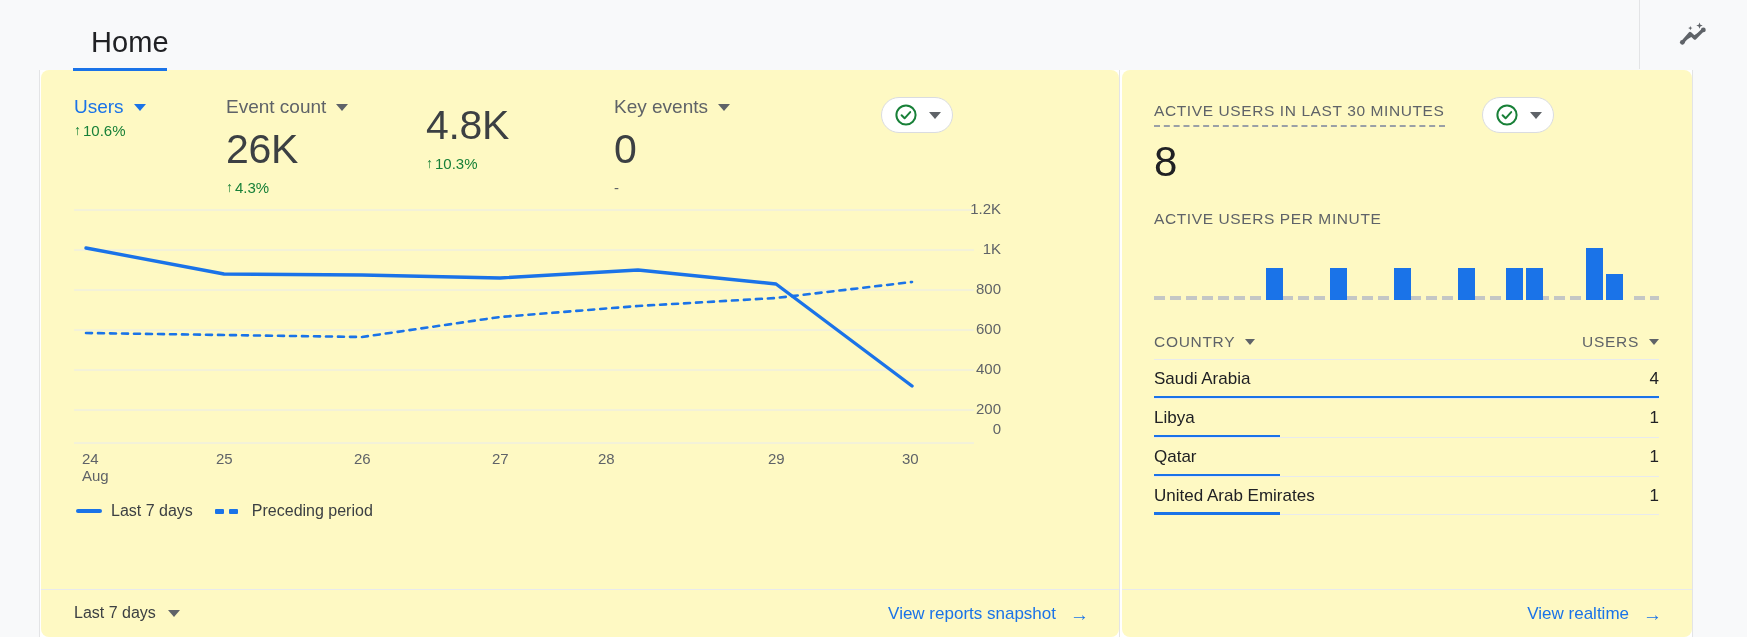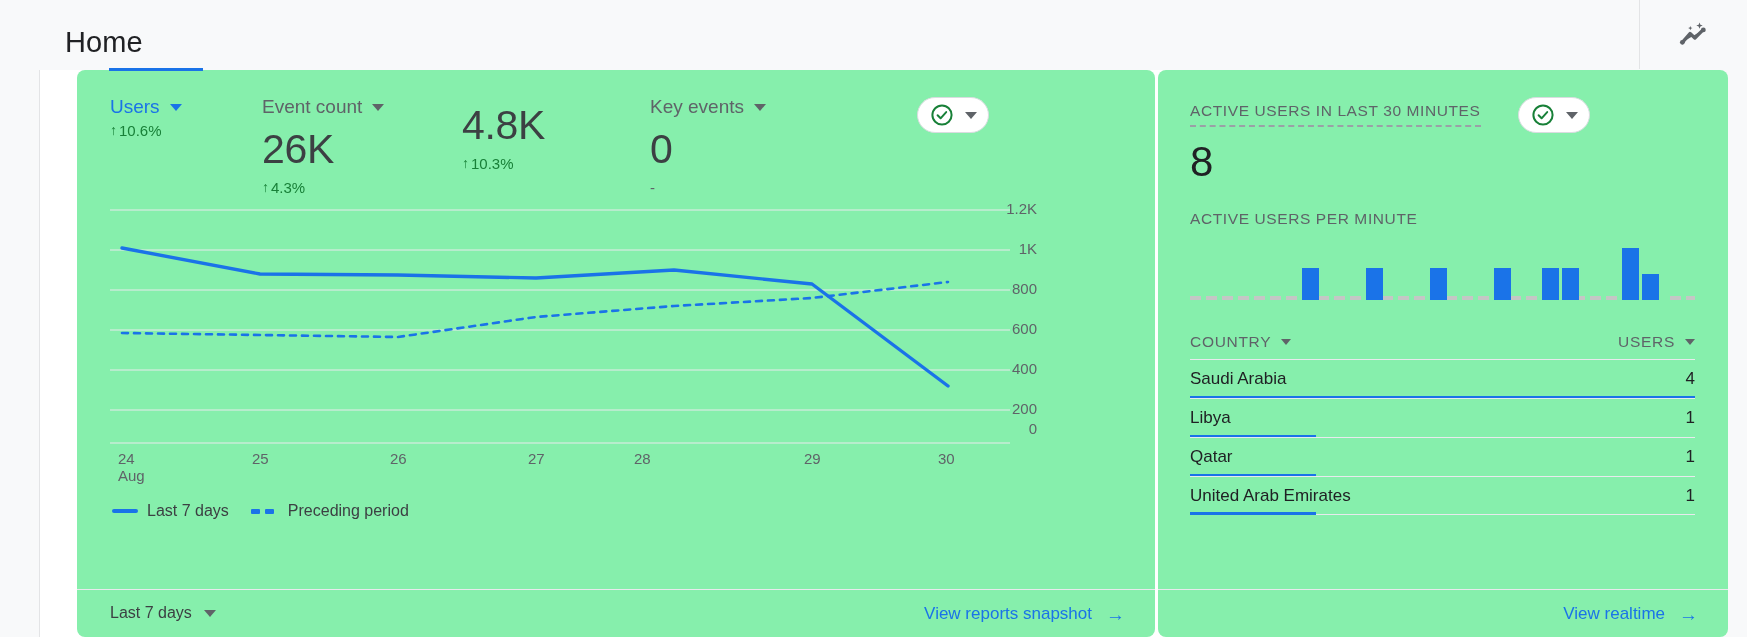--- a/index.html
+++ b/index.html
@@ -14,20 +14,21 @@
 
   
   .topbar {
     position: absolute;
     left: 0; top: 0;
     width: 1747px; height: 86px;
     background: #f8f9fa;
     border-bottom: 1px solid #e3e4e6;
     display: flex;
     align-items: center;
+    padding-left: 26px;
   }
   .topbar-title {
     margin-left: 65px;
     font-size: 29px;
     color: #202124;
     font-weight: 400;
     letter-spacing: 0.1px;
   }
   .topbar-right {
     position: absolute;
@@ -55,23 +56,22 @@
     background:#f8f9fa; border-right:1px solid #e3e4e6;
   }
   .gutter-right {
     position:absolute; right:0; top:0; width:55px; height:567px;
     background:#f8f9fa; border-left:1px solid #e3e4e6;
   }
 
   
   .card {
     position: absolute;
-    background: #86efac;
+    background: #fef9c3;
     border-radius: 8px;
-    margin-left: 36px;
   }
   .card-left { left: 41px; top: 0; width: 1078px; height: 567px; }
   .card-right { left: 1122px; top: 0; width: 570px; height: 567px; }
 
   .card-sep {
     position:absolute; left:1119px; top:0; width:1px; height:567px;
     background:#e3e4e6;
   }
 
   .card-accent {

